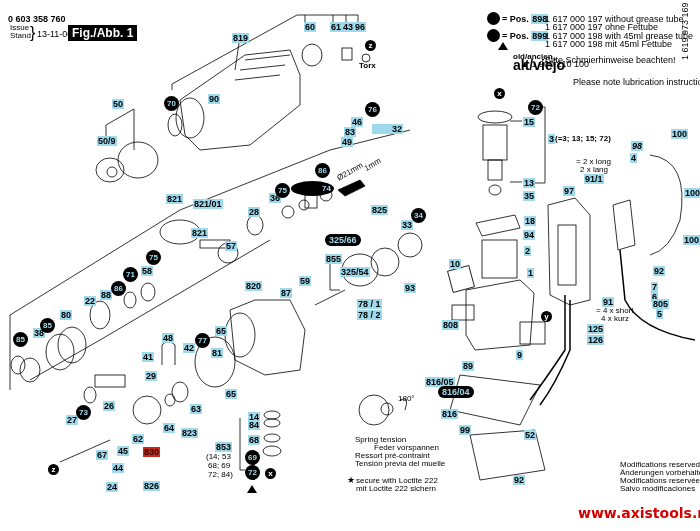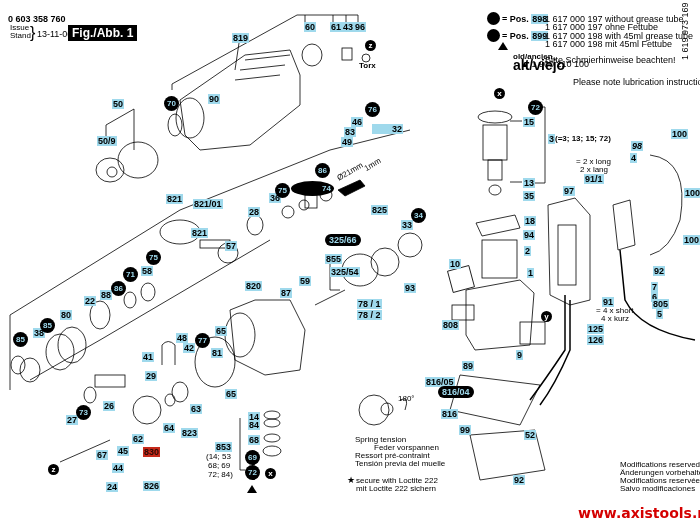--- a/index.html
+++ b/index.html
@@ -201,33 +201,33 @@
     <div class="lbl" style="left: 166px; top: 194px;">821</div>
     <div class="lbl" style="left: 193px; top: 199px;">821/01</div>
     <div class="lbl" style="left: 225px; top: 220px; margin-top: 21px;">57</div>
     <div class="lbl" style="left: 248px; top: 207px;">28</div>
     <div class="lbl" style="left: 269px; top: 193px;">36</div>
     <div class="lbl" style="left: 307px; top: 182px;">37</div>
     <div class="lbl" style="left: 191px; top: 228px;">821</div>
     <div class="lbl" style="left: 371px; top: 205px;">825</div>
     <div class="lbl" style="left: 401px; top: 220px;">33</div>
     <div class="lbl" style="left: 325px; top: 254px;">855</div>
-    <div class="lbl" style="left: 330px; top: 267px;">325/54</div>
+    <div class="lbl" style="left: 340px; top: 267px;">325/54</div>
     <div class="lbl" style="left: 404px; top: 283px;">93</div>
     <div class="lbl" style="left: 357px; top: 299px;">78 / 1</div>
     <div class="lbl" style="left: 357px; top: 310px;">78 / 2</div>
     <div class="lbl" style="left: 141px; top: 266px;">58</div>
     <div class="lbl" style="left: 100px; top: 290px;">88</div>
     <div class="lbl" style="left: 84px; top: 296px;">22</div>
     <div class="lbl" style="left: 60px; top: 310px;">80</div>
     <div class="lbl" style="left: 33px; top: 328px;">38</div>
     <div class="lbl" style="left: 245px; top: 281px;">820</div>
     <div class="lbl" style="left: 280px; top: 288px;">87</div>
     <div class="lbl" style="left: 299px; top: 276px;">59</div>
-    <div class="lbl" style="left: 176px; top: 333px;">48</div>
+    <div class="lbl" style="left: 162px; top: 333px;">48</div>
     <div class="lbl" style="left: 183px; top: 343px;">42</div>
     <div class="lbl" style="left: 215px; top: 326px;">65</div>
     <div class="lbl" style="left: 211px; top: 348px;">81</div>
     <div class="lbl" style="left: 142px; top: 352px;">41</div>
     <div class="lbl" style="left: 145px; top: 371px;">29</div>
     <div class="lbl" style="left: 225px; top: 389px;">65</div>
     <div class="lbl" style="left: 103px; top: 401px;">26</div>
     <div class="lbl" style="left: 66px; top: 415px;">27</div>
     <div class="lbl" style="left: 132px; top: 434px;">62</div>
     <div class="lbl" style="left: 163px; top: 423px;">64</div>

